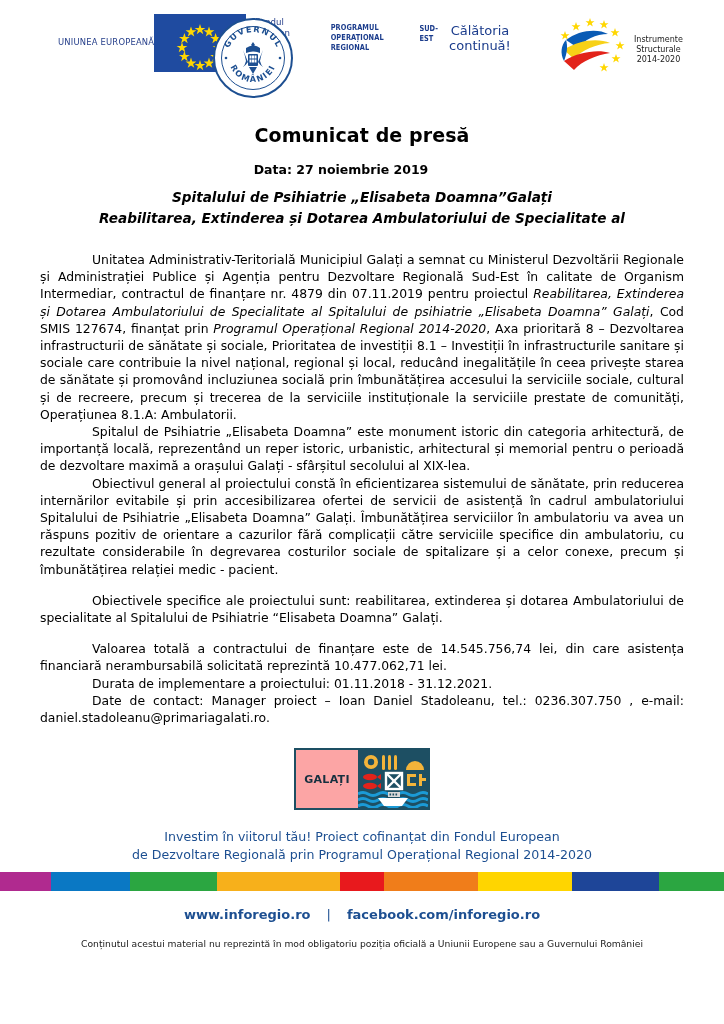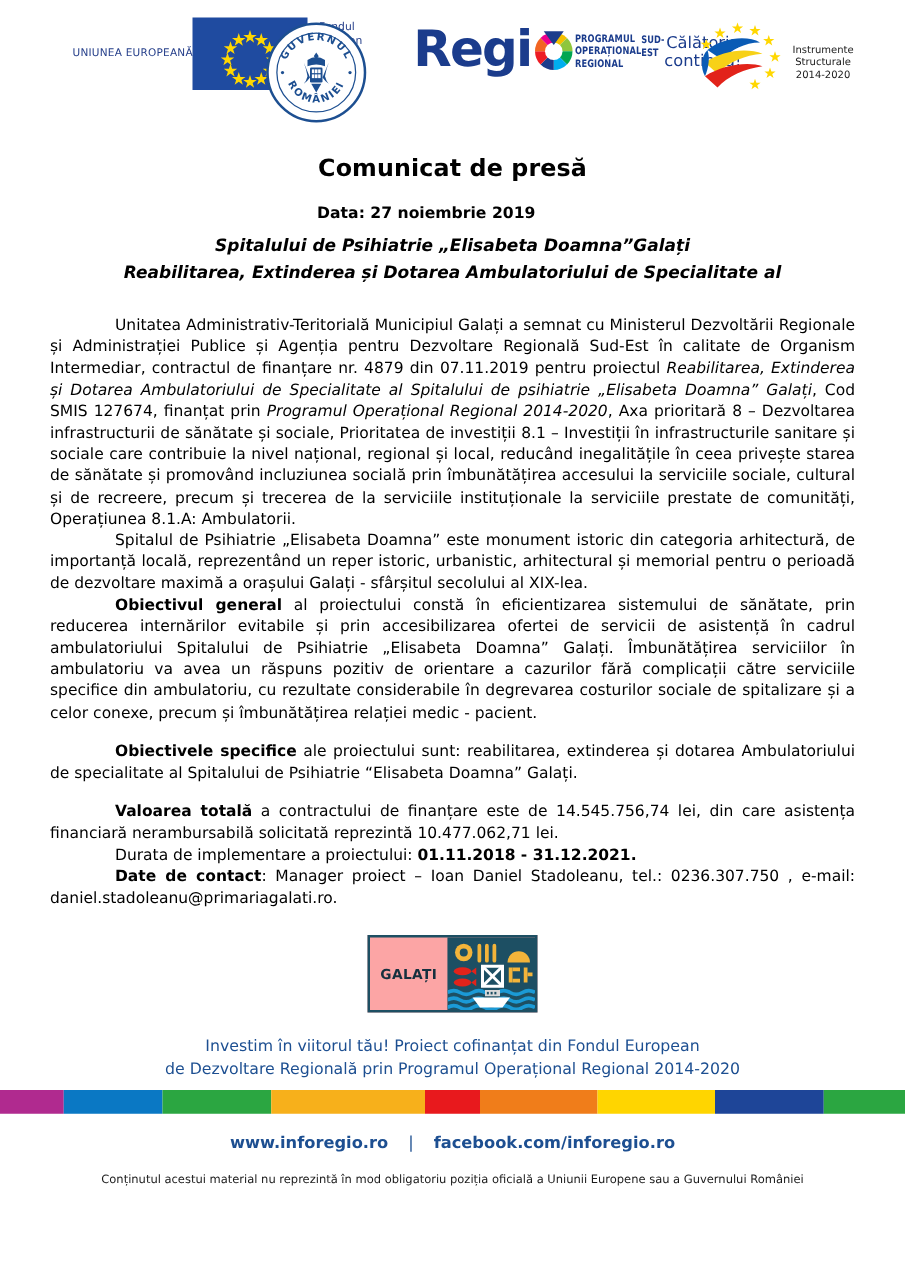--- a/index.html
+++ b/index.html
@@ -175,21 +175,21 @@
     font-size: 12.4px;
     line-height: 17.2px;
     text-align: justify;
   }
   .body-block p {
     margin: 0;
     text-indent: 52px;
   }
   .body-block p.gap { margin-top: 14px; }
   .it { font-style: italic; }
-  .bd { font-weight: bold; }
+  .bd { font-weight: normal; }
 
   
   .galati-wrap {
     display: flex;
     justify-content: center;
     margin-top: 22px;
   }
   .galati-logo {
     width: 136px;
     height: 62px;
@@ -318,39 +318,20 @@
             <rect x="14.5" y="14.5" width="2" height="3"></rect>
             <rect x="9.5" y="18.5" width="2" height="3"></rect>
             <rect x="12" y="18.5" width="2" height="3"></rect>
             <rect x="14.5" y="18.5" width="2" height="3"></rect>
           </g>
         </svg>
       </div>
     </div>
 
     <div class="logo-cell regio-wrap">
-      <div class="regio-row">
-        <div class="regio-word">Regi</div>
-        <div class="regio-wheel">
-          <svg width="34" height="34" viewBox="0 0 34 34">
-            <g transform="translate(17,17)">
-              <path d="M0,0 L0,-15 A15,15 0 0 1 10.6,-10.6 Z" fill="#f4c000"></path>
-              <path d="M0,0 L10.6,-10.6 A15,15 0 0 1 15,0 Z" fill="#8fc63d"></path>
-              <path d="M0,0 L15,0 A15,15 0 0 1 10.6,10.6 Z" fill="#00a651"></path>
-              <path d="M0,0 L10.6,10.6 A15,15 0 0 1 0,15 Z" fill="#00aeef"></path>
-              <path d="M0,0 L0,15 A15,15 0 0 1 -10.6,10.6 Z" fill="#1b3c8c"></path>
-              <path d="M0,0 L-10.6,10.6 A15,15 0 0 1 -15,0 Z" fill="#ed1c24"></path>
-              <path d="M0,0 L-15,0 A15,15 0 0 1 -10.6,-10.6 Z" fill="#f26522"></path>
-              <path d="M0,0 L-10.6,-10.6 A15,15 0 0 1 0,-15 Z" fill="#ec008c"></path>
-              <circle r="7" fill="#ffffff"></circle>
-            </g>
-            <path d="M9 1 L25 1 L17 12 Z" fill="#1b3c8c"></path>
-          </svg>
-        </div>
-      </div>
       <div class="regio-sub">
         <span class="regio-por">PROGRAMUL OPERAȚIONAL REGIONAL</span>
         <span class="regio-se">SUD-EST</span>
       </div>
       <div class="regio-tag">Călătoria continuă!</div>
     </div>
 
     <div class="logo-cell is-wrap">
       <div class="is-mark">
         <svg width="84" height="64" viewBox="0 0 84 64">

